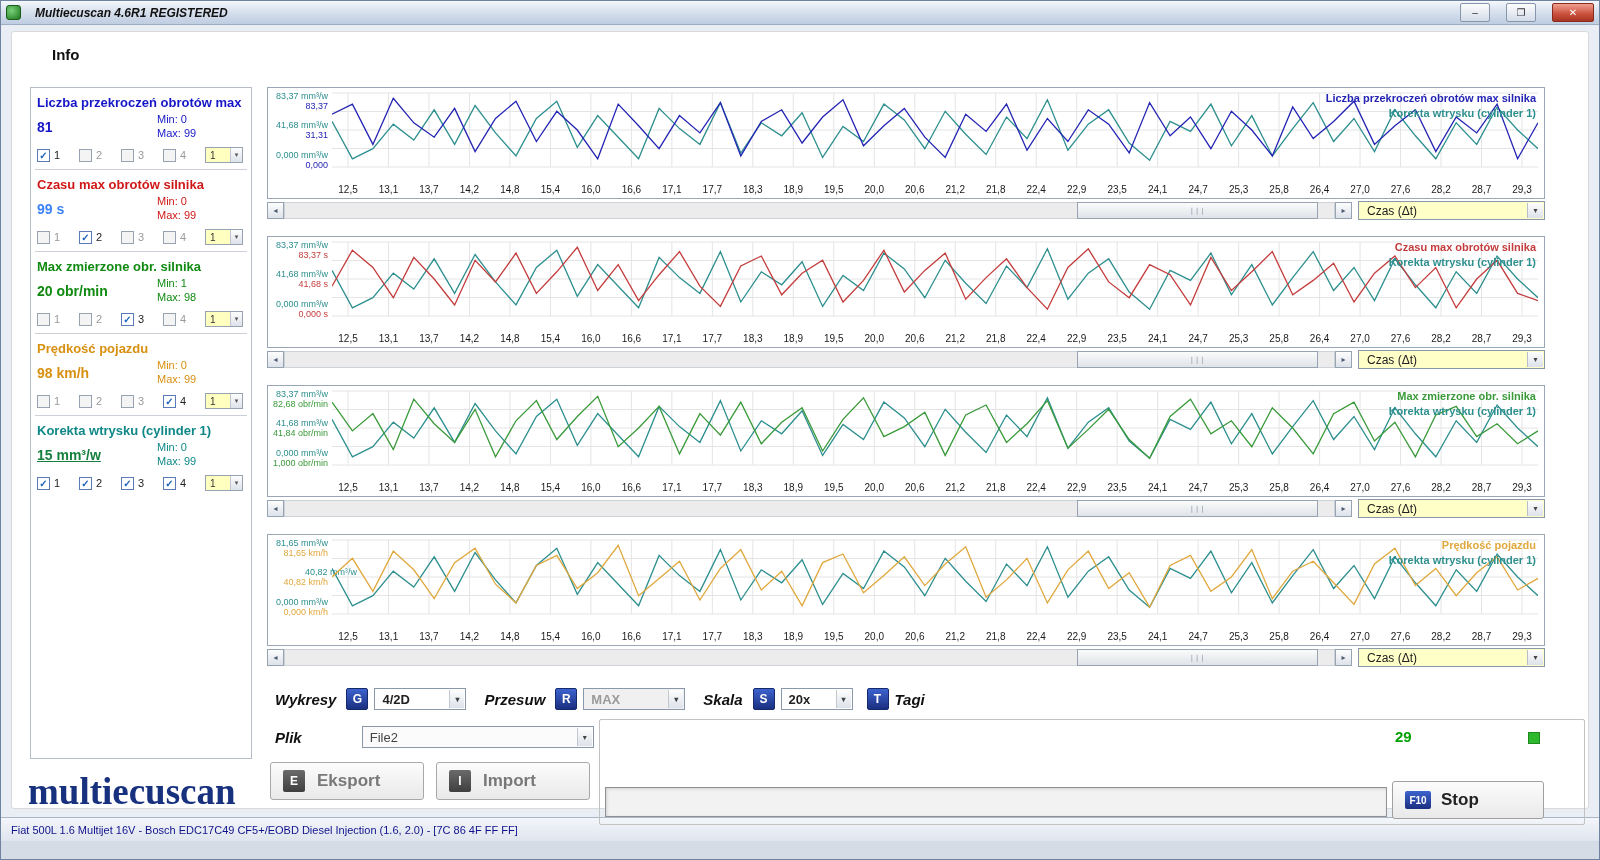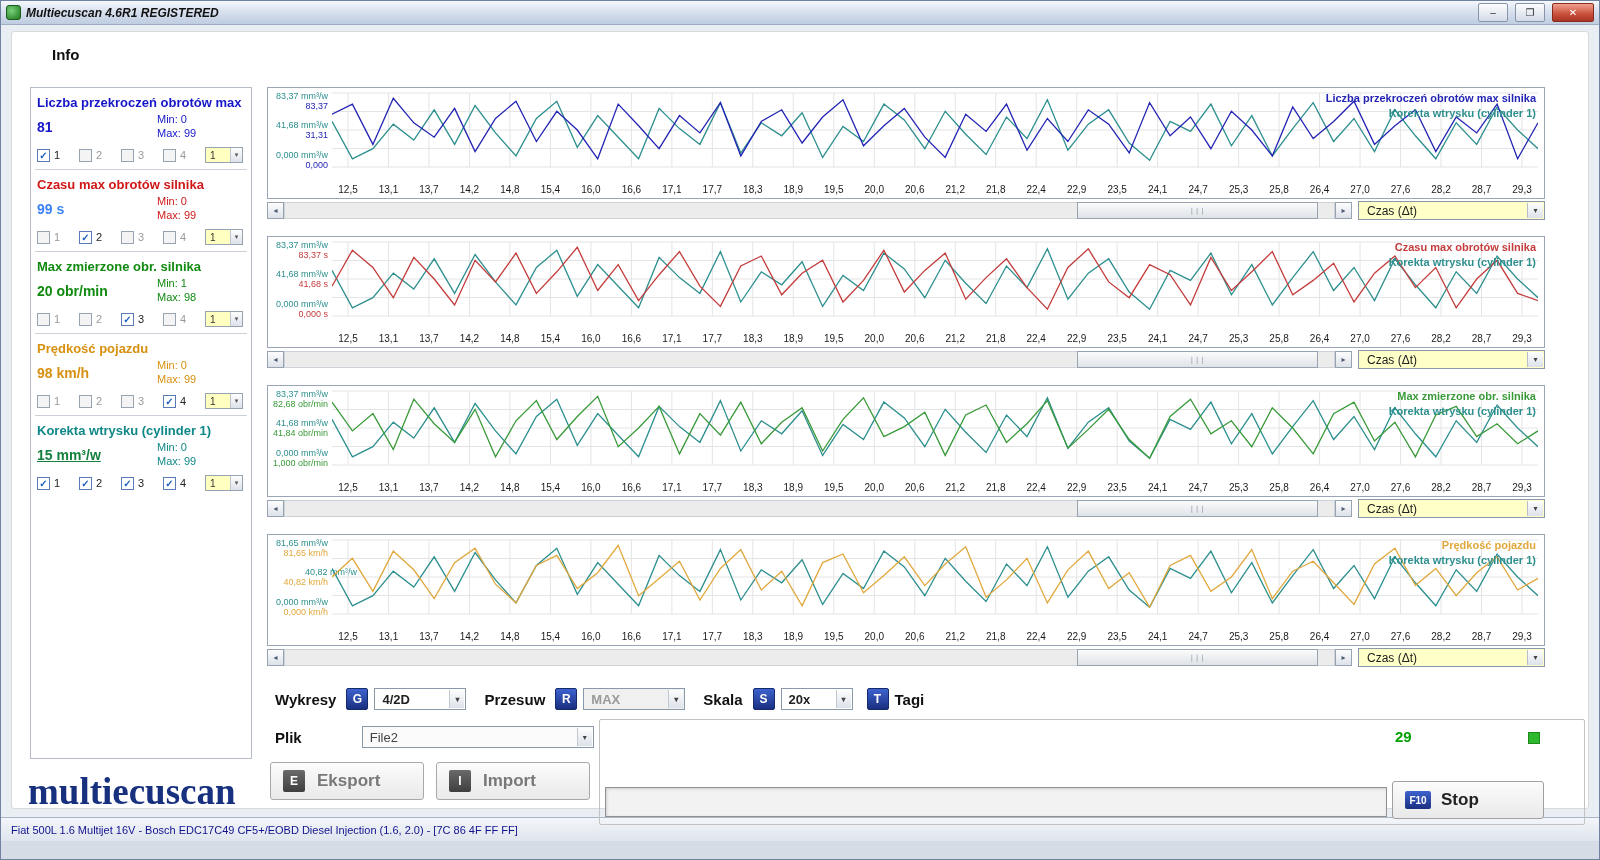--- a/index.html
+++ b/index.html
@@ -1,21 +1,21 @@
 <!DOCTYPE html>
 <html><head>
 <meta charset="utf-8">
 <style>
   * { margin:0; padding:0; box-sizing:border-box; }
   html,body { width:1600px; height:860px; }
   body { font-family:"Liberation Sans",sans-serif; background:#c9d4e4; overflow:hidden; }
 
   .window { width:1600px; height:860px; border:1px solid #6f82a0; display:flex; flex-direction:column; background:#e9edf4; }
 
-  .titlebar { height:24px; background:linear-gradient(#f5f8fc,#d8e1ee 45%,#bfcde1); display:flex; align-items:center; padding:0 5px; gap:5px; border-bottom:1px solid #9fadc2; }
+  .titlebar { height:24px; background:linear-gradient(#f5f8fc,#d8e1ee 45%,#bfcde1); display:flex; align-items:center; padding:0 5px; gap:14px; border-bottom:1px solid #9fadc2; }
   .app-icon { width:15px; height:15px; border-radius:3px; background:radial-gradient(circle at 35% 35%, #7ad07a, #1c7a1c); border:1px solid #1a5a1a; }
   .title-text { flex:1; font-size:12px; font-weight:bold; font-style:italic; color:#111; }
   .win-btn { width:30px; height:19px; border:1px solid #8795ab; border-radius:2px; background:linear-gradient(#fdfdfd,#d3dbe8); display:flex; align-items:center; justify-content:center; font-size:10px; color:#333; margin-left:2px; cursor:default; }
   .win-btn.close { width:42px; background:linear-gradient(#f0a090,#c94f3a 60%,#a83524); color:#fff; border-color:#8a2a1a; }
 
   .main { flex:1; position:relative; background:#e9edf4; }
   .panel { position:absolute; left:10px; top:6px; right:10px; bottom:8px; background:#fff; border:1px solid #d9d9d9; border-radius:3px; }
 
   .info-label { position:absolute; left:40px; top:14px; font-size:15px; font-weight:bold; color:#111; }
 
@@ -48,21 +48,21 @@
 
   .scroll-row { display:flex; align-items:stretch; height:19px; margin-top:2px; }
   .sb-btn { width:17px; background:linear-gradient(#fdfdfd,#dde2ea); border:1px solid #98a3b1; color:#4a5a70; font-size:8px; display:flex; align-items:center; justify-content:center; margin:1px 0; }
   .sb-track { flex:1; position:relative; background:#ececec; border:1px solid #cdd2d9; margin:1px 0; }
   .sb-thumb { position:absolute; left:75.5%; width:23%; top:-1px; bottom:-1px; background:linear-gradient(#fbfbfb,#dfe3e8); border:1px solid #98a3b1; display:flex; align-items:center; justify-content:center; }
   .sb-grip { font-size:7px; color:#8a95a5; letter-spacing:1px; font-family:"DejaVu Sans Mono",monospace; }
   .czas-combo { width:187px; margin-left:6px; background:#ffffc8; border:1px solid #8a99a9; display:flex; align-items:center; font-size:12px; color:#222; padding-left:8px; position:relative; }
   .czas-arrow { position:absolute; right:1px; top:1px; bottom:1px; width:16px; background:linear-gradient(#fdfdfd,#dde2ea); border-left:1px solid #b8bec8; display:flex; align-items:center; justify-content:center; font-size:8px; color:#444; }
 
   .toolbar-row { position:absolute; left:263px; top:654px; display:flex; align-items:center; height:26px; }
-  .tb-label { font-size:15px; font-weight:bold; color:#111; margin-right:10px; }
+  .tb-label { font-size:15px; font-weight:bold; color:#111; margin-right:10px;font-style:italic; }
   .badge { width:22px; height:22px; background:linear-gradient(#3d63cf,#1a2f80); border:1px solid #152a6a; border-radius:2px; color:#fff; font-size:12px; font-weight:bold; display:flex; align-items:center; justify-content:center; margin-right:6px; }
   .dd { height:22px; border:1px solid #8a99a9; background:#fff; position:relative; display:flex; align-items:center; padding-left:7px; font-size:13px; font-weight:bold; color:#222; }
   .dd-arrow { position:absolute; right:1px; top:1px; bottom:1px; width:15px; background:linear-gradient(#fdfdfd,#dde2ea); border-left:1px solid #c2c8d2; display:flex; align-items:center; justify-content:center; font-size:8px; color:#444; }
   .dd.disabled { background:#f0f0f0; color:#9a9a9a; }
   .sp18 { margin-left:18px; } .sp14 { margin-left:14px; }
 
   .plik-row { position:absolute; left:263px; top:692px; display:flex; align-items:center; height:26px; }
   .plik-row .dd { width:232px; font-weight:normal; color:#444; margin-left:50px; background:#fbfbfb; }
 
   .buttons-row { position:absolute; left:258px; top:730px; display:flex; gap:12px; }

